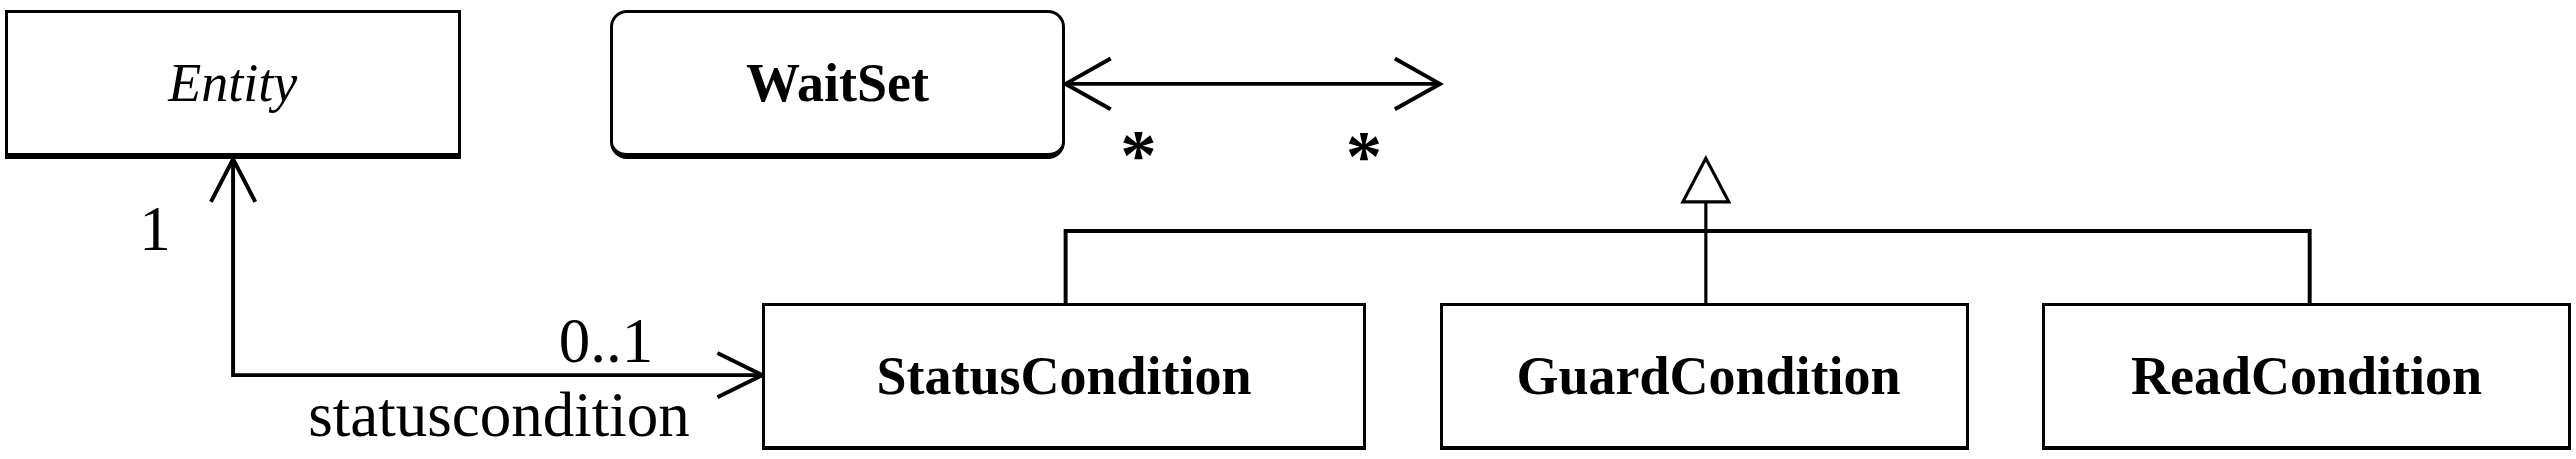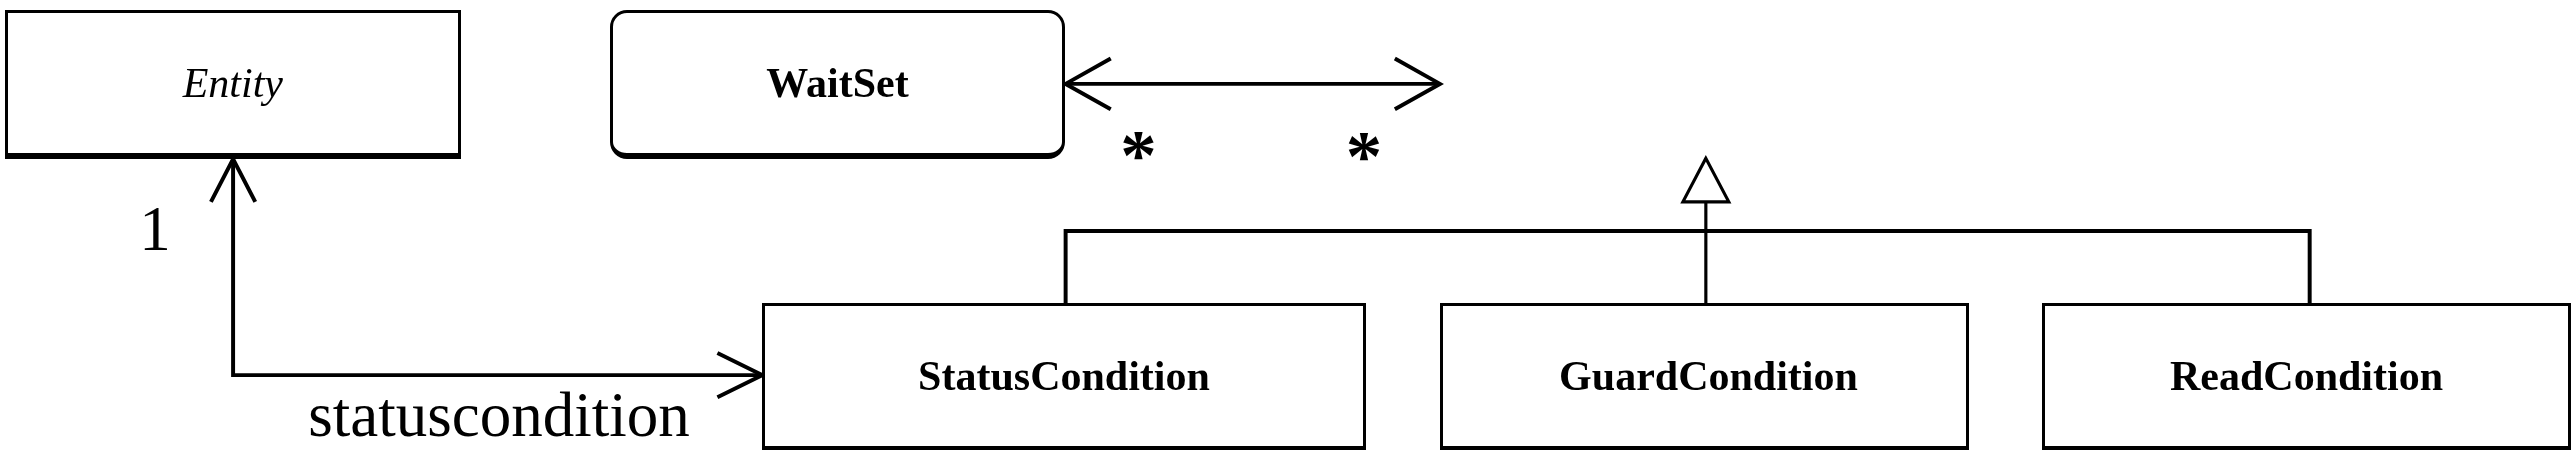--- a/index.html
+++ b/index.html
@@ -24,21 +24,21 @@
     height: 459px;
   }
   .class-box {
     position: absolute;
     box-sizing: border-box;
     background: #ffffff;
     border: 3.2px solid #000000;
     display: flex;
     align-items: center;
     justify-content: center;
-    font-size: 42px;
+    font-size: 54px;
     font-weight: bold;
     white-space: nowrap;
     line-height: 1;
   }
   .top-row { border-bottom-width: 6.3px; }
   .bottom-row { border-bottom-width: 4.8px; }
   .abstract-title { font-weight: normal; font-style: italic; }
 
   #box-entity          { left: 4.8px;    top: 10.3px;  width: 456px; height: 149px; }
   #box-waitset         { left: 610px;  top: 10.3px;  width: 455px; height: 149px; border-radius: 17px; }
@@ -108,17 +108,18 @@
   <div class="class-box bottom-row" id="box-guardcondition">
     <span>GuardCondition</span>
   </div>
 
   <div class="class-box bottom-row" id="box-readcondition">
     <span>ReadCondition</span>
   </div>
 
   <span class="edge-label" id="label-entity-mult">1</span>
 
+  <span class="edge-label" id="label-statuscond-mult">0..1</span>
 
   <span class="edge-label" id="label-statuscond-role">statuscondition</span>
 
 </div>
 
 
 </body></html>

